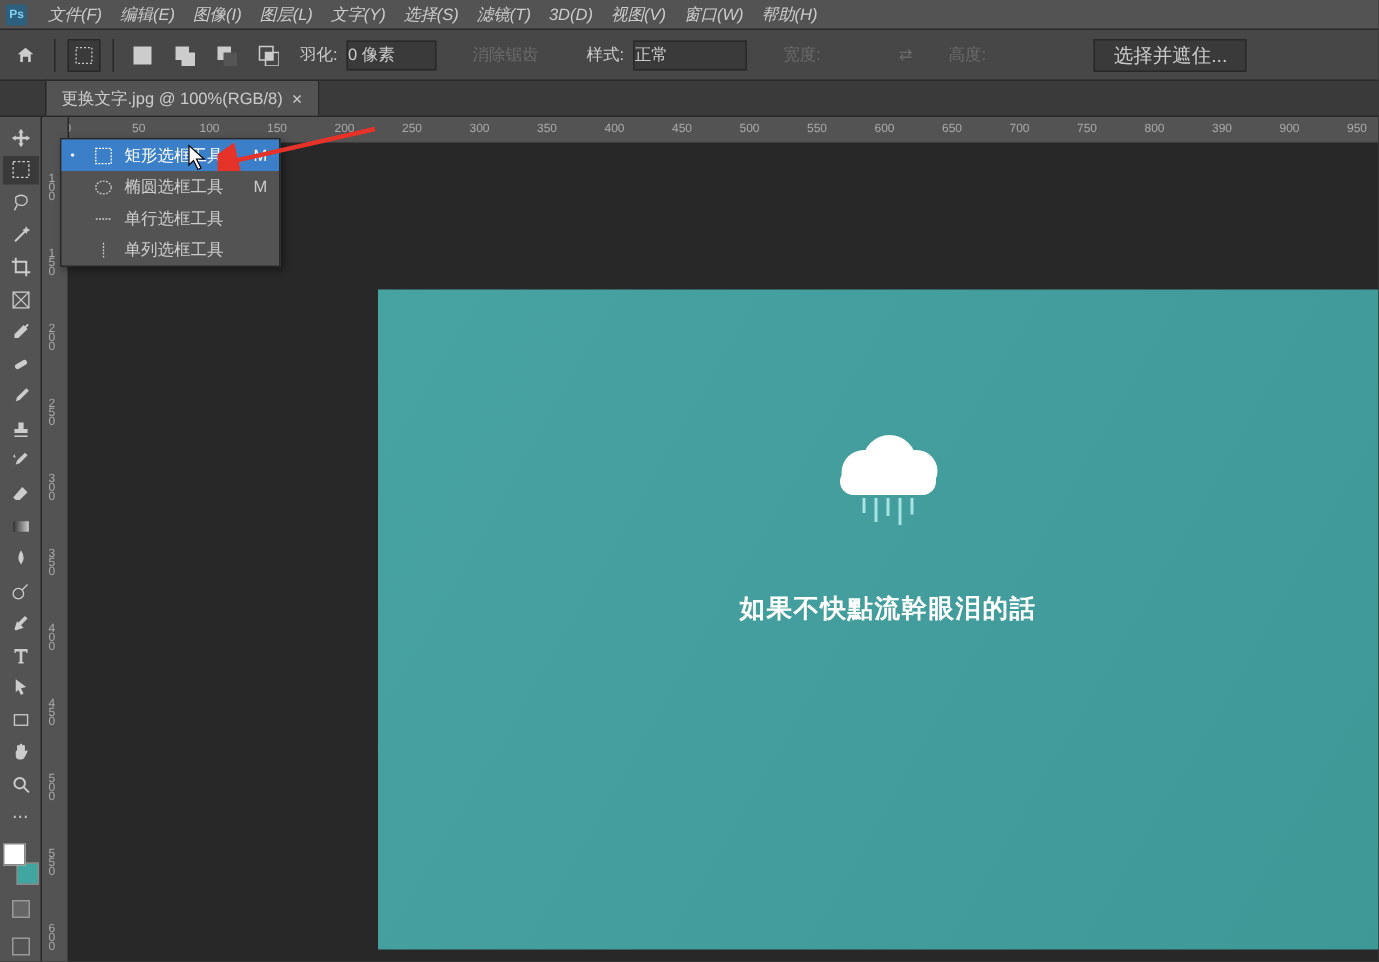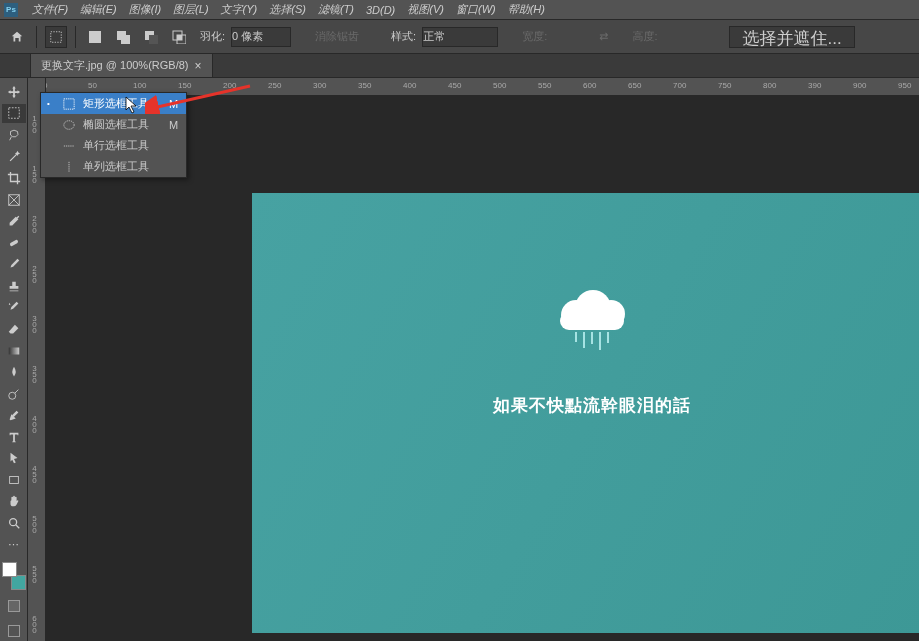--- a/index.html
+++ b/index.html
@@ -10,21 +10,21 @@
     .optbar { background: #474747; height: 34px; display: flex; align-items: center; padding: 0 6px; gap: 6px; border-bottom: 1px solid #282828; }
     .home-btn { width: 22px; height: 22px; display: flex; align-items: center; justify-content: center; }
     .sep { width: 1px; height: 22px; background: #282828; margin: 0 2px; }
     .icon-btn { width: 22px; height: 22px; display: flex; align-items: center; justify-content: center; background: #3a3a3a; border: 1px solid #282828; }
     .icon-btn.flat { background: transparent; border: none; }
     .opt-label { color: #ccc; margin-left: 4px; }
     .opt-input { background: #3a3a3a; border: 1px solid #282828; color: #ccc; width: 60px; height: 20px; padding: 0 0; font-size: 11px; }
     .opt-input.wide { width: 76px; }
     .opt-check-lbl { color: #6a6a6a; }
     .opt-dim { color: #6a6a6a; text-align: right; }
-    .opt-btn { background: #3a3a3a; border: 1px solid #282828; color: #ccc; height: 22px; padding: 0 12px; font-size: 17px; }
+    .opt-btn { background: #3a3a3a; border: 1px solid #282828; color: #ccc; height: 22px; padding: 0 12px; font-size: 13px; }
     .tabbar { background: #3a3a3a; height: 24px; display: flex; align-items: flex-end; padding-left: 30px; border-bottom: 1px solid #282828; }
     .doc-tab { background: #535353; padding: 4px 10px; font-size: 11px; display: flex; align-items: center; gap: 6px; border-top: 1px solid #282828; border-left: 1px solid #282828; border-right: 1px solid #282828; }
     .doc-tab .close { font-size: 12px; }
     .workspace { position: relative; display: flex; height: 563px; }
     .toolbox { width: 28px; background: #535353; border-right: 1px solid #282828; display: flex; flex-direction: column; align-items: center; padding-top: 4px; gap: 2px; }
     .tool { width: 24px; height: 20px; display: flex; align-items: center; justify-content: center; color: #ccc; }
     .tool.active { background: #3a3a3a; }
     .tool svg { width: 14px; height: 14px; }
     .swatches { margin-top: 6px; position: relative; width: 24px; height: 28px; }
     .swatch-fg { position: absolute; width: 15px; height: 15px; background: #fff; border: 1px solid #888; top: 0; left: 0; z-index: 2; }

